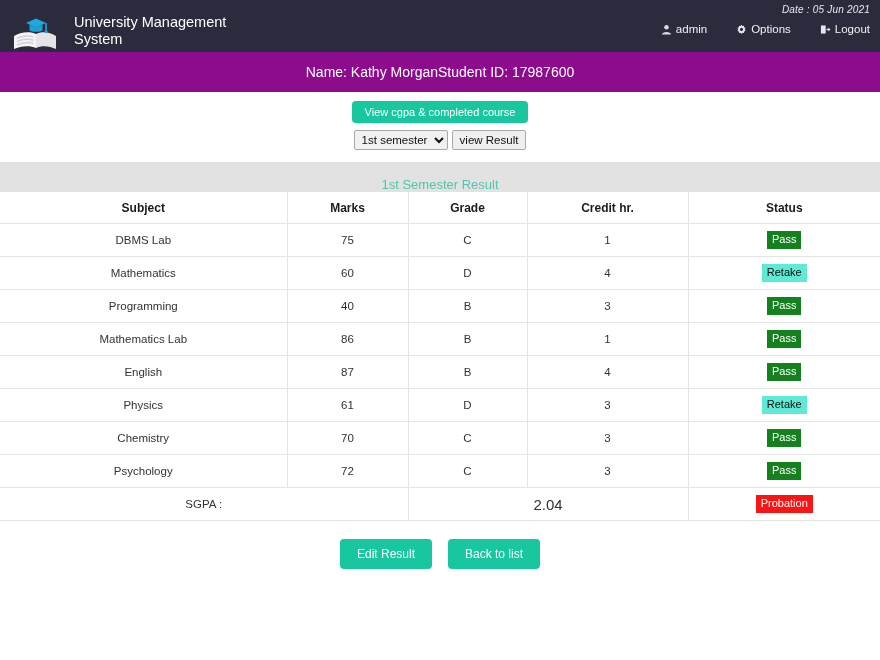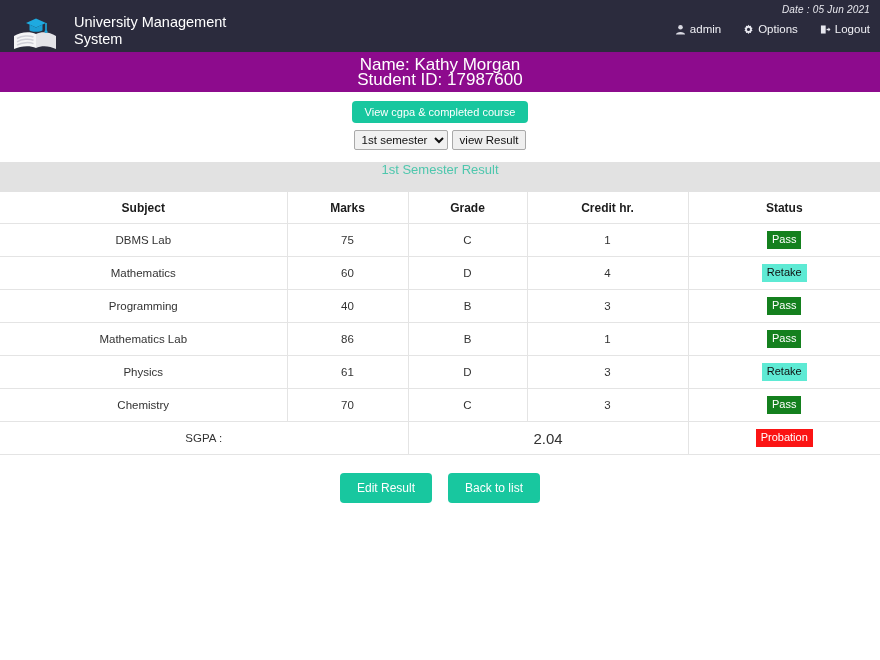--- a/index.html
+++ b/index.html
@@ -52,21 +52,21 @@
     color: #e8e8ee;
     font-size: 10px;
     font-style: italic;
     letter-spacing: .2px;
     margin-bottom: 8px;
   }
   .nav-links {
     display: flex;
     justify-content: flex-end;
     align-items: center;
-    gap: 22px;
+    gap: 29px;
   }
   .nav-link {
     color: #f0f0f5;
     font-size: 11.5px;
     display: flex;
     align-items: center;
     gap: 4px;
     text-decoration: none;
     cursor: pointer;
   }
@@ -74,24 +74,24 @@
     display: inline-flex;
     align-items: center;
   }
 
   
   .student-band {
     background: #8d0b8d;
     height: 40px;
     color: #ffffff;
     display: flex;
-    flex-direction: column;
+    flex-direction: row;
     align-items: center;
     justify-content: center;
-    font-size: 17px;
+    font-size: 14px;
     line-height: 15px;
   }
 
   
   .controls {
     padding-top: 9px;
     display: flex;
     flex-direction: column;
     align-items: center;
   }
@@ -131,21 +131,21 @@
     color: #111;
     cursor: pointer;
   }
 
   
   .result-title {
     margin-top: 12px;
     background: #e2e2e2;
     height: 30px;
     display: flex;
-    align-items: flex-start;
+    align-items: flex-end;
     justify-content: center;
     color: #4ec7ad;
     font-size: 13px;
   }
 
   
   table.result {
     width: 100%;
     border-collapse: collapse;
     table-layout: fixed;
@@ -328,29 +328,43 @@
         <td><span class="badge badge-pass">Pass</span></td>
       </tr>
       <tr>
         <td>Mathematics Lab</td>
         <td>86</td>
         <td>B</td>
         <td>1</td>
         <td><span class="badge badge-pass">Pass</span></td>
       </tr>
       <tr>
+        <td>English</td>
+        <td>87</td>
+        <td>B</td>
+        <td>4</td>
+        <td><span class="badge badge-pass">Pass</span></td>
+      </tr>
+      <tr>
         <td>Physics</td>
         <td>61</td>
         <td>D</td>
         <td>3</td>
         <td><span class="badge badge-retake">Retake</span></td>
       </tr>
       <tr>
         <td>Chemistry</td>
         <td>70</td>
+        <td>C</td>
+        <td>3</td>
+        <td><span class="badge badge-pass">Pass</span></td>
+      </tr>
+      <tr>
+        <td>Psychology</td>
+        <td>72</td>
         <td>C</td>
         <td>3</td>
         <td><span class="badge badge-pass">Pass</span></td>
       </tr>
     </tbody>
   <tfoot>
     <tr class="sgpa-row">
       <td class="sgpa-label" colspan="2">SGPA :</td>
       <td class="sgpa-value" colspan="2">2.04</td>
       <td>

